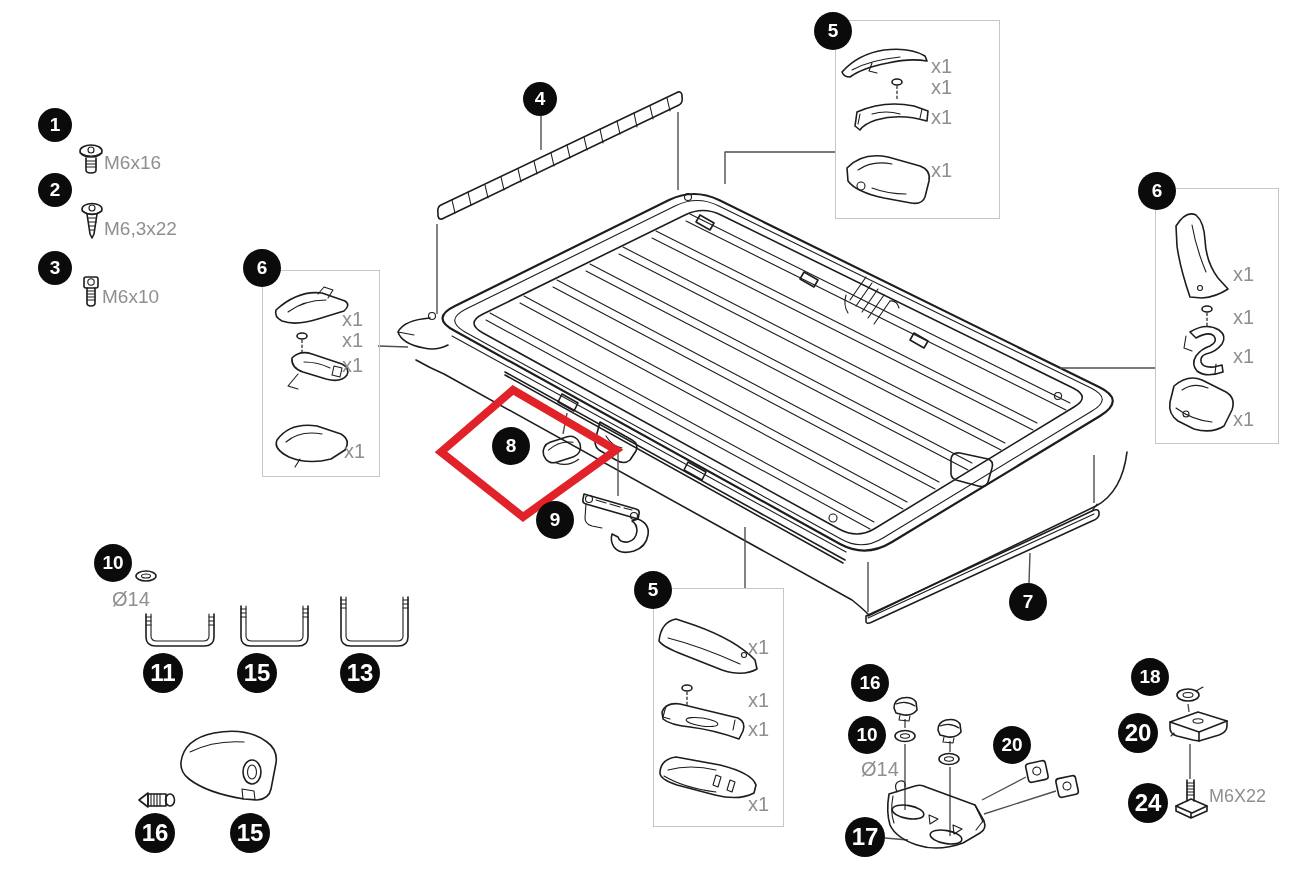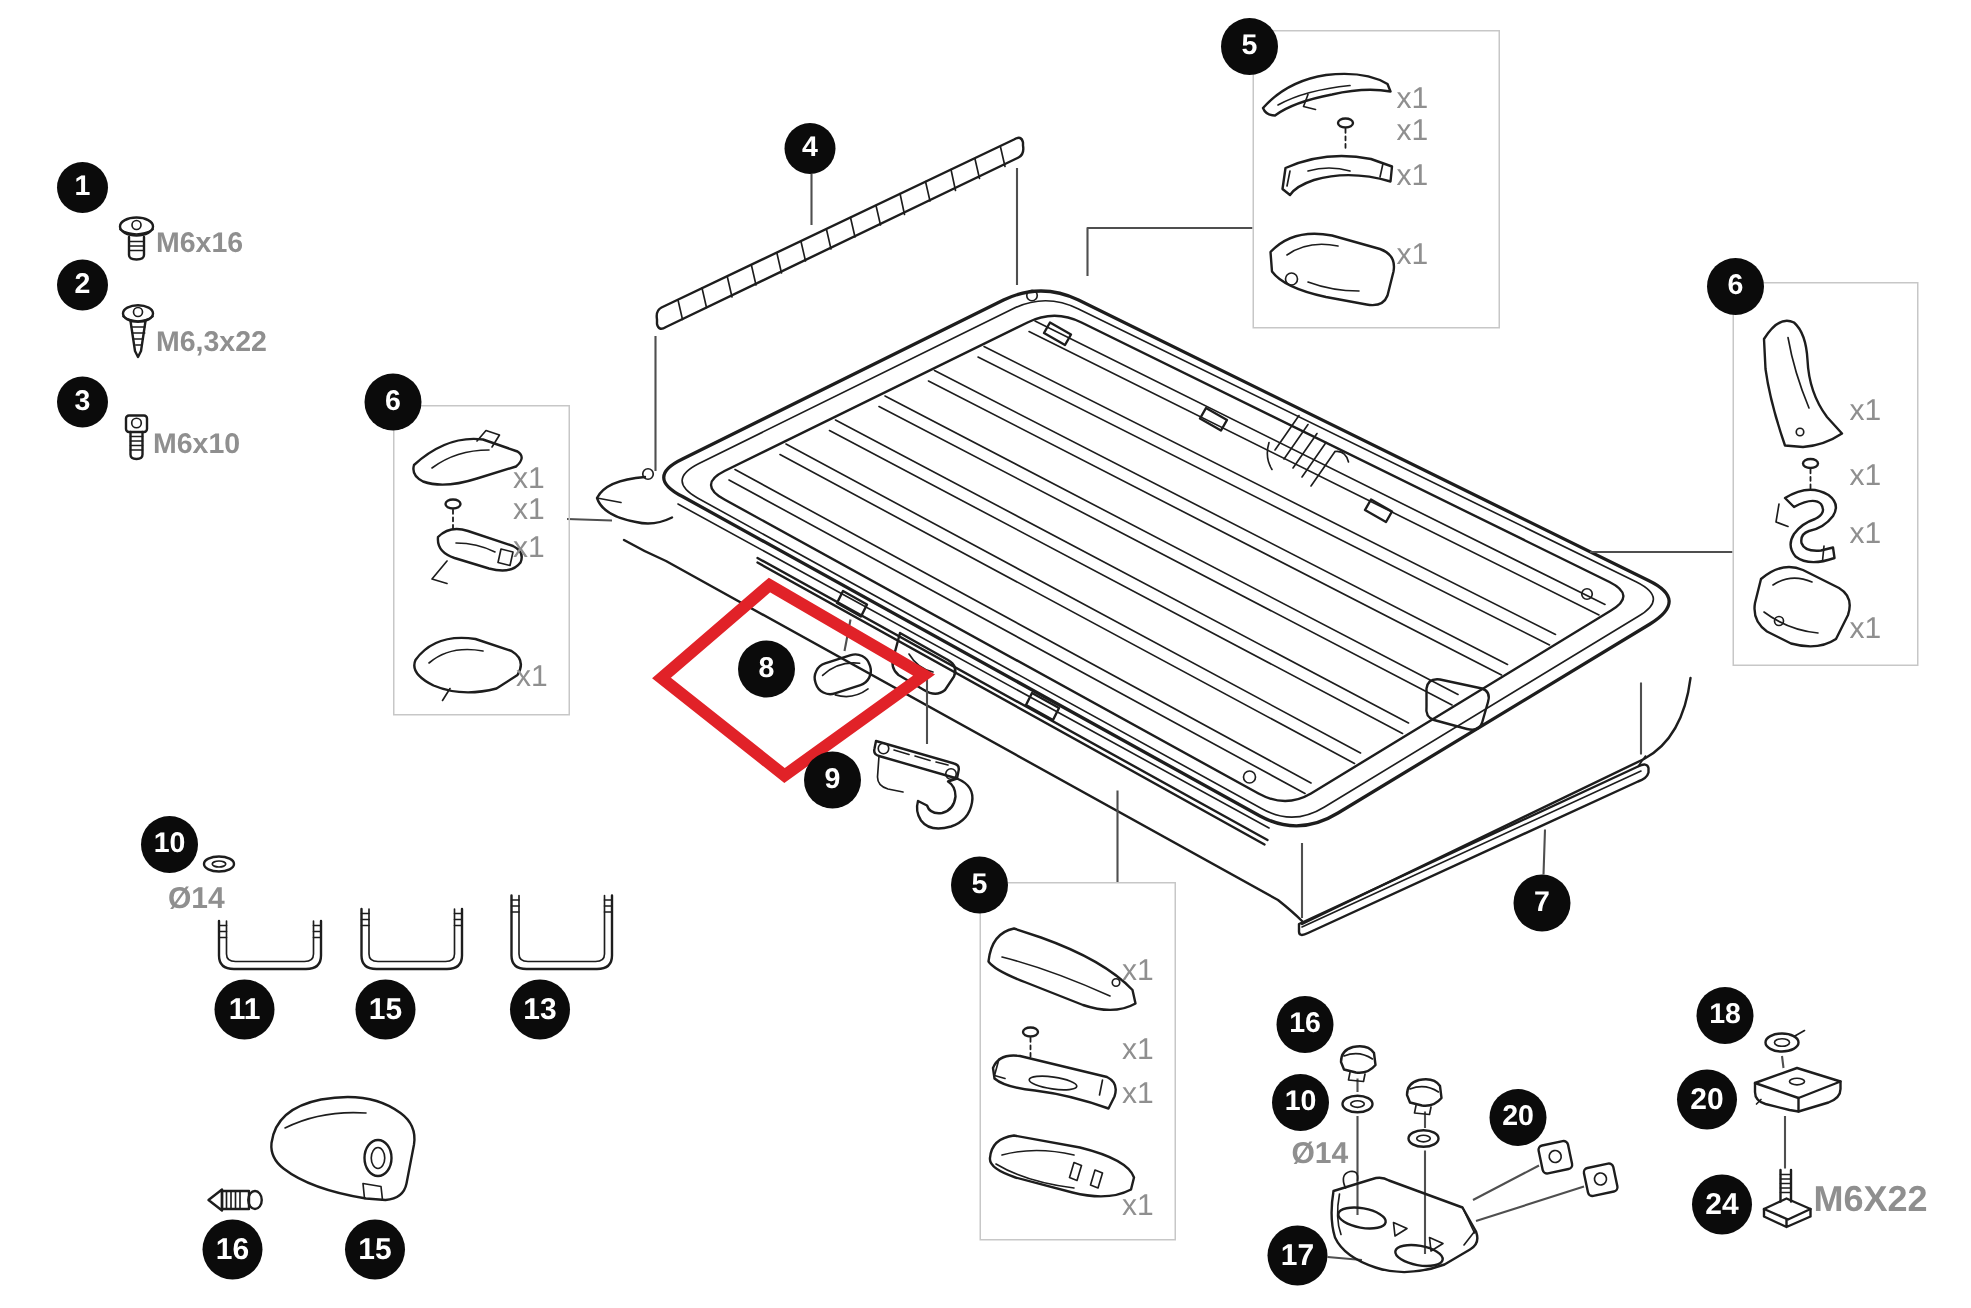--- a/index.html
+++ b/index.html
@@ -10,22 +10,22 @@
     fill:none;stroke:#1d1d1d;stroke-width:1.6;stroke-linecap:round;stroke-linejoin:round;}
   #art .thick{stroke-width:2.2;}
   #art .thin{stroke-width:1.1;}
   #art .leader{stroke:#4f4f4f;stroke-width:1.4;stroke-linecap:butt;}
   #art .dash{stroke-dasharray:2.5 2.5;stroke-width:1.2;}
   #art .red{stroke:#e12228;stroke-width:8;stroke-linejoin:miter;stroke-linecap:square;}
   .badge{position:absolute;z-index:3;background:#0b0b0b;color:#ffffff;border-radius:50%;
          display:flex;align-items:center;justify-content:center;font-weight:700;}
   .d34{width:34px;height:34px;font-size:19px;}
   .d38{width:38px;height:38px;font-size:19px;}
-  .d40{width:40px;height:40px;font-size:20px;}
-  .lbl{position:absolute;z-index:2;color:#8f8f8f;font-size:19px;white-space:nowrap;font-weight:bold;}
+  .d40{width:40px;height:40px;font-size:24px;}
+  .lbl{position:absolute;z-index:2;color:#8f8f8f;font-size:19px;white-space:nowrap;}
   .qty{position:absolute;z-index:2;color:#8f8f8f;font-size:20px;}
   .kit-box{position:absolute;z-index:1;border:1.5px solid #c7c7c7;}
 </style>
 </head>
 <body>
 
 <div id="stage">
 
 <svg id="art" width="1314" height="872" viewBox="0 0 1314 872">
 
@@ -296,21 +296,21 @@
 <span class="qty" style="left:748px;top:636px">x1</span>
 <span class="qty" style="left:748px;top:689px">x1</span>
 <span class="qty" style="left:748px;top:718px">x1</span>
 <span class="qty" style="left:748px;top:793px">x1</span>
 
 <span class="lbl" style="left:104px;top:152px">M6x16</span>
 <span class="lbl" style="left:104px;top:218px">M6,3x22</span>
 <span class="lbl" style="left:102px;top:286px">M6x10</span>
 <span class="lbl" style="left:112px;top:588px;font-size:20px">Ø14</span>
 <span class="lbl" style="left:861px;top:758px;font-size:20px">Ø14</span>
-<span class="lbl" style="left:1209px;top:786px;font-size:24px">M6X22</span>
+<span class="lbl" style="left:1209px;top:786px;font-size:18px">M6X22</span>
 
 <div class="badge d34" style="left:38px;top:108px">1</div>
 <div class="badge d34" style="left:38px;top:173px">2</div>
 <div class="badge d34" style="left:38px;top:251px">3</div>
 <div class="badge d34" style="left:523px;top:82px">4</div>
 <div class="badge d38" style="left:814px;top:12px">5</div>
 <div class="badge d38" style="left:634px;top:571px">5</div>
 <div class="badge d38" style="left:243px;top:249px">6</div>
 <div class="badge d38" style="left:1138px;top:172px">6</div>
 <div class="badge d38" style="left:1009px;top:583px">7</div>

